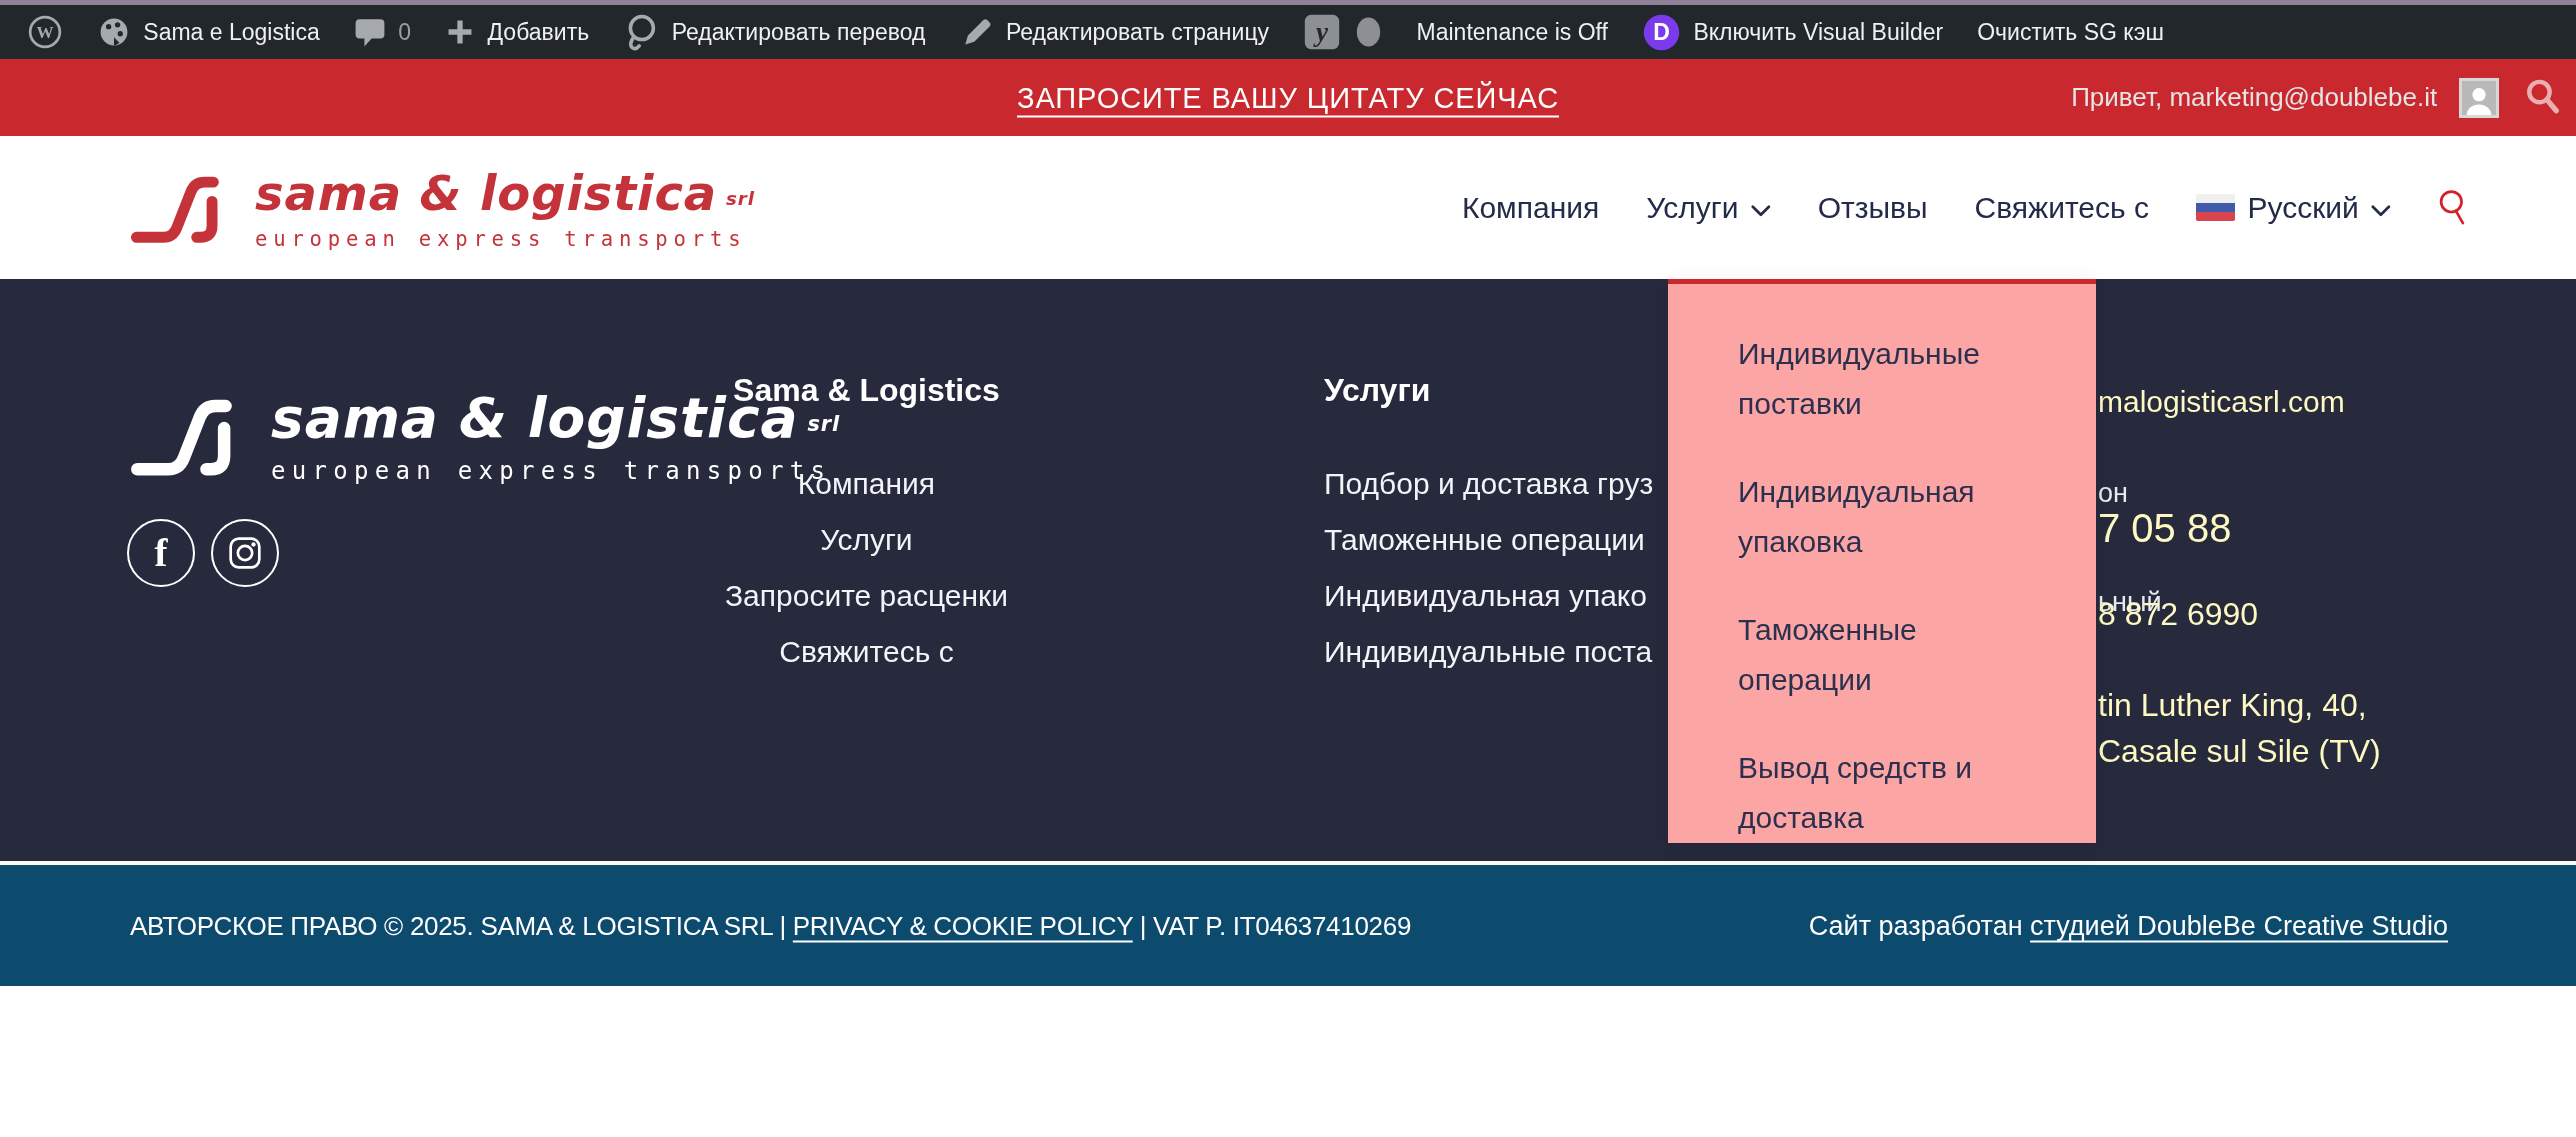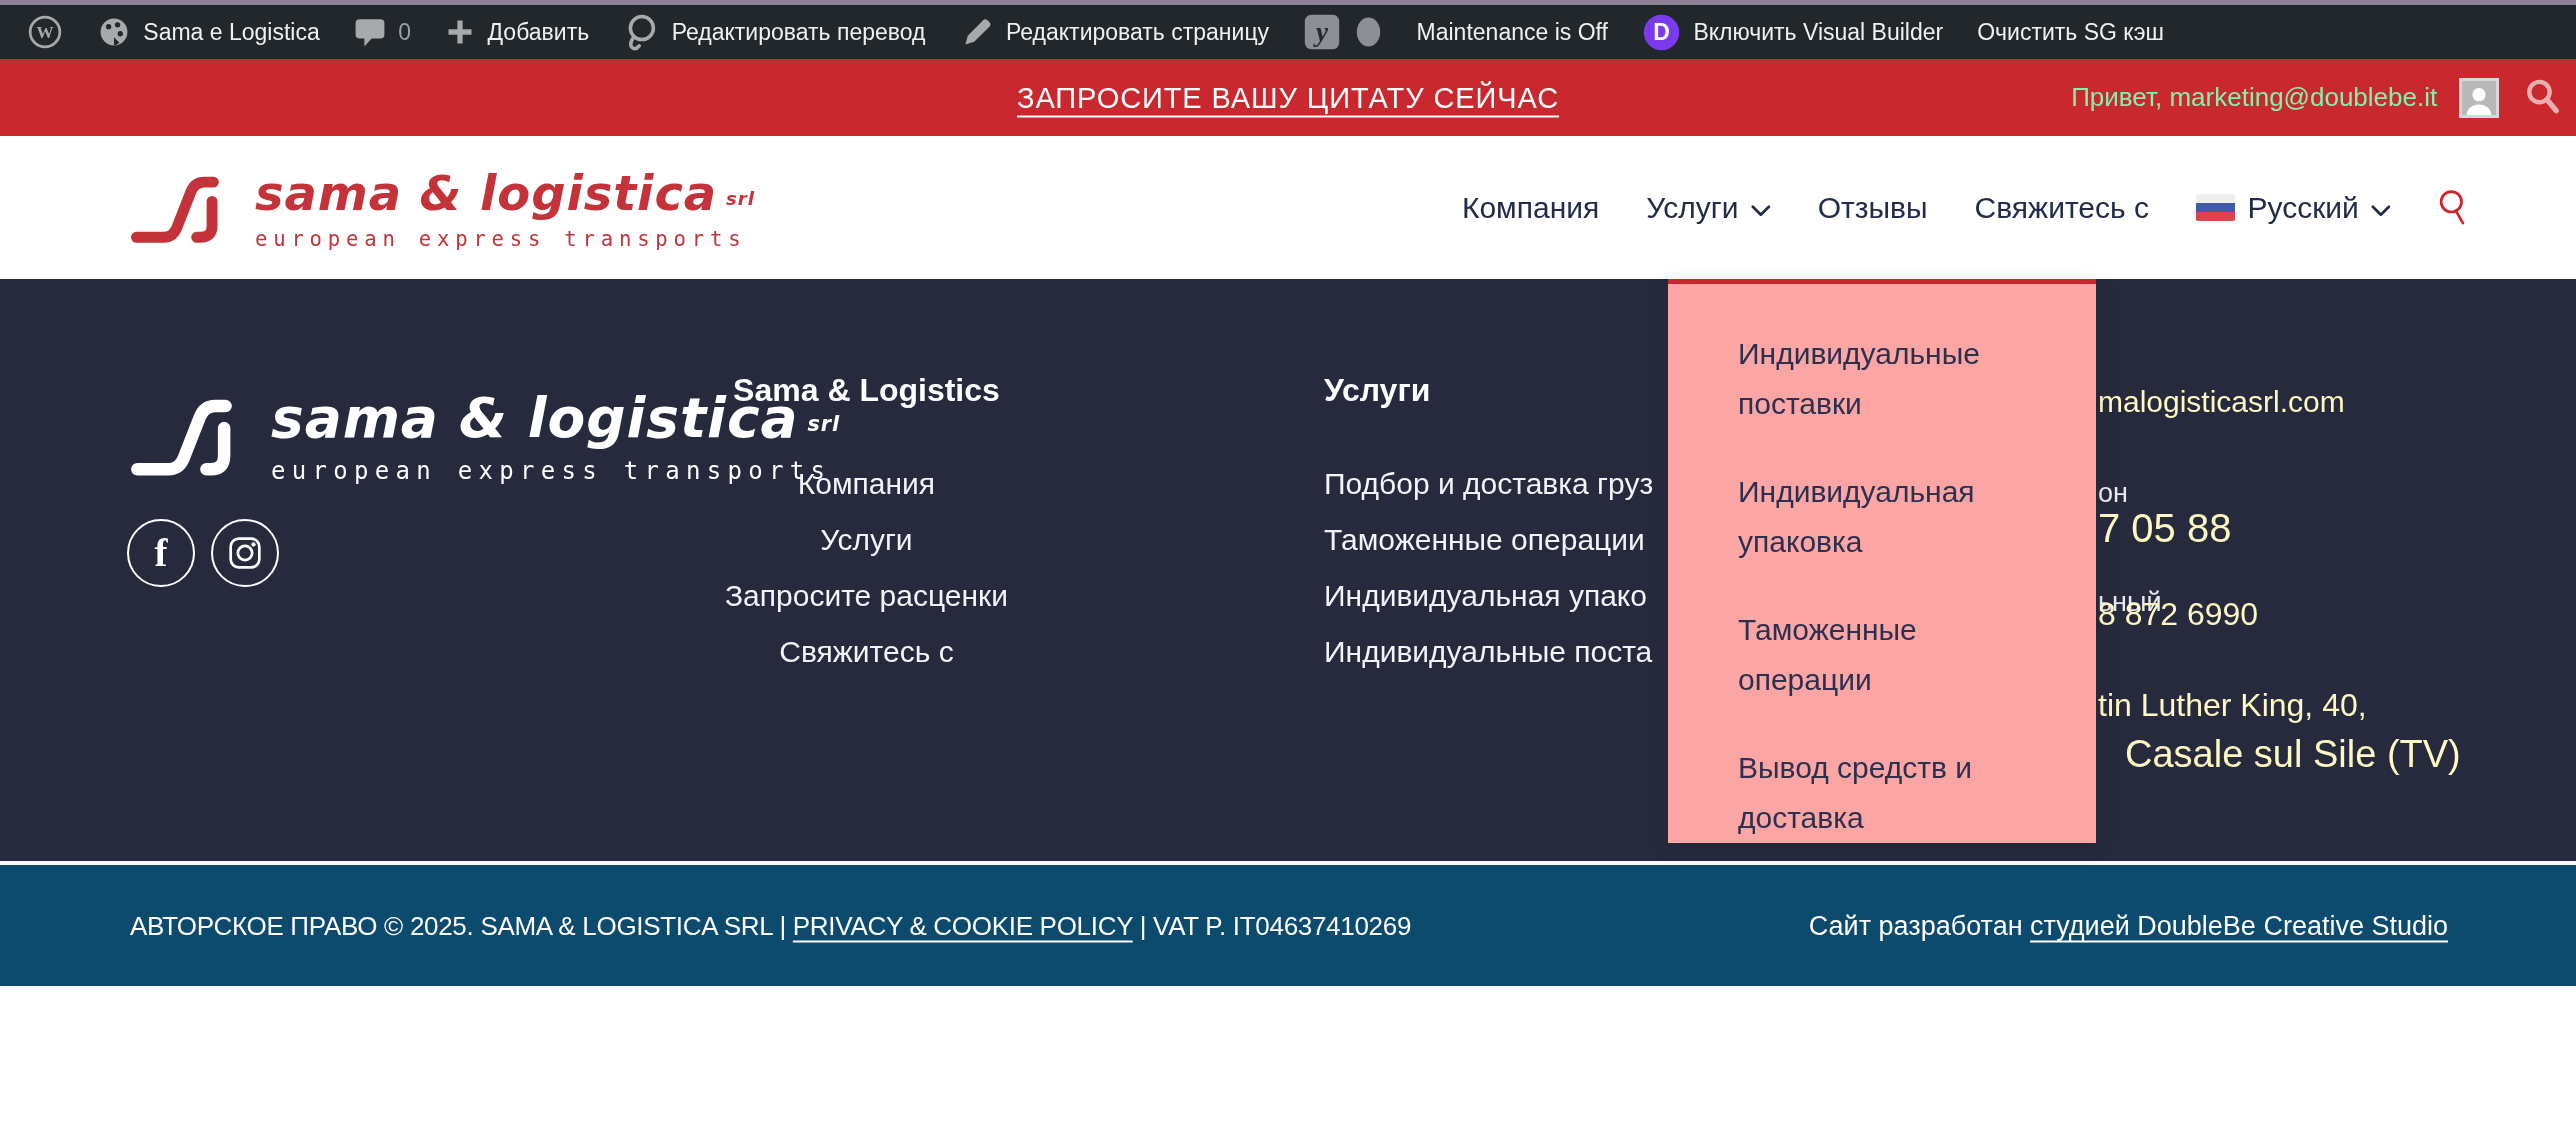--- a/index.html
+++ b/index.html
@@ -17,21 +17,21 @@
   .ab-icon{display:flex;align-items:center;}
   .ab-count{color:#9aa0a5;}
 
   
   .banner{position:absolute;top:59px;left:0;right:0;height:77px;background:#c9282f;}
   .banner-cta{position:absolute;left:50%;top:50%;transform:translate(-50%,-50%);
               color:#ffffff;font-size:29px;letter-spacing:0.9px;
               text-decoration:underline;text-underline-offset:8px;text-decoration-thickness:1.8px;
               cursor:pointer;white-space:nowrap;}
   .banner-right{position:absolute;right:14.3px;top:0;height:100%;display:flex;align-items:center;gap:25px;}
-  .banner-greeting{display:flex;align-items:center;gap:21.5px;color:#86efac;font-size:26px;cursor:pointer;}
+  .banner-greeting{display:flex;align-items:center;gap:21.5px;color:#e5e5e5;font-size:26px;cursor:pointer;}
   .avatar{width:34px;height:34px;background:#b9b9b9;border:3.6px solid #d8d8d8;box-sizing:content-box;
           display:flex;align-items:flex-end;justify-content:center;overflow:hidden;}
 
   
   .header{position:absolute;top:136px;left:0;right:0;height:143px;background:#ffffff;z-index:4;}
   .logo{position:absolute;display:flex;align-items:center;gap:16px;cursor:pointer;}
   .logo--header{left:130px;top:50%;transform:translateY(-50%);color:#c5333a;}
   .logo-mark{flex:0 0 auto;}
   .logo-name-row{display:flex;align-items:flex-start;gap:9px;white-space:nowrap;
                  font-family:"DejaVu Sans",sans-serif;font-weight:bold;font-style:italic;}
@@ -73,21 +73,21 @@
   .f-links{margin-top:59px;display:flex;flex-direction:column;gap:24px;font-size:30px;line-height:32px;color:#f2f4f7;}
   .f-link{cursor:pointer;white-space:nowrap;}
 
   .frag{position:absolute;left:2098px;color:#fef9c3;white-space:nowrap;}
   .frag-email{top:106px;font-size:30px;cursor:pointer;}
   .frag-label1{top:199px;font-size:27px;color:#e8eaef;}
   .frag-phone1{top:227px;font-size:40px;cursor:pointer;}
   .frag-label2{top:290px;font-size:27px;color:#e8eaef;margin-top:18px;}
   .frag-phone2{top:317px;font-size:32px;cursor:pointer;}
   .frag-addr1{top:408px;font-size:32px;}
-  .frag-addr2{top:454px;font-size:38px;margin-left:27px;}
+  .frag-addr2{top:454px;font-size:32px;}
 
   .f-divider{position:absolute;top:861px;left:0;right:0;height:3.6px;background:#faf8f3;z-index:3;}
 
   
   .footer-bottom{position:absolute;top:865px;left:0;right:0;height:121px;background:#0c4a6e;color:#ffffff;z-index:1;}
   .fb-left{position:absolute;left:130px;top:50%;transform:translateY(-50%);
            font-size:26px;letter-spacing:-0.3px;white-space:nowrap;}
   .fb-right{position:absolute;right:128px;top:50%;transform:translateY(-50%);
             font-size:27px;white-space:nowrap;}
   .u-link{text-decoration:underline;text-underline-offset:6.3px;text-decoration-thickness:1.8px;cursor:pointer;}

